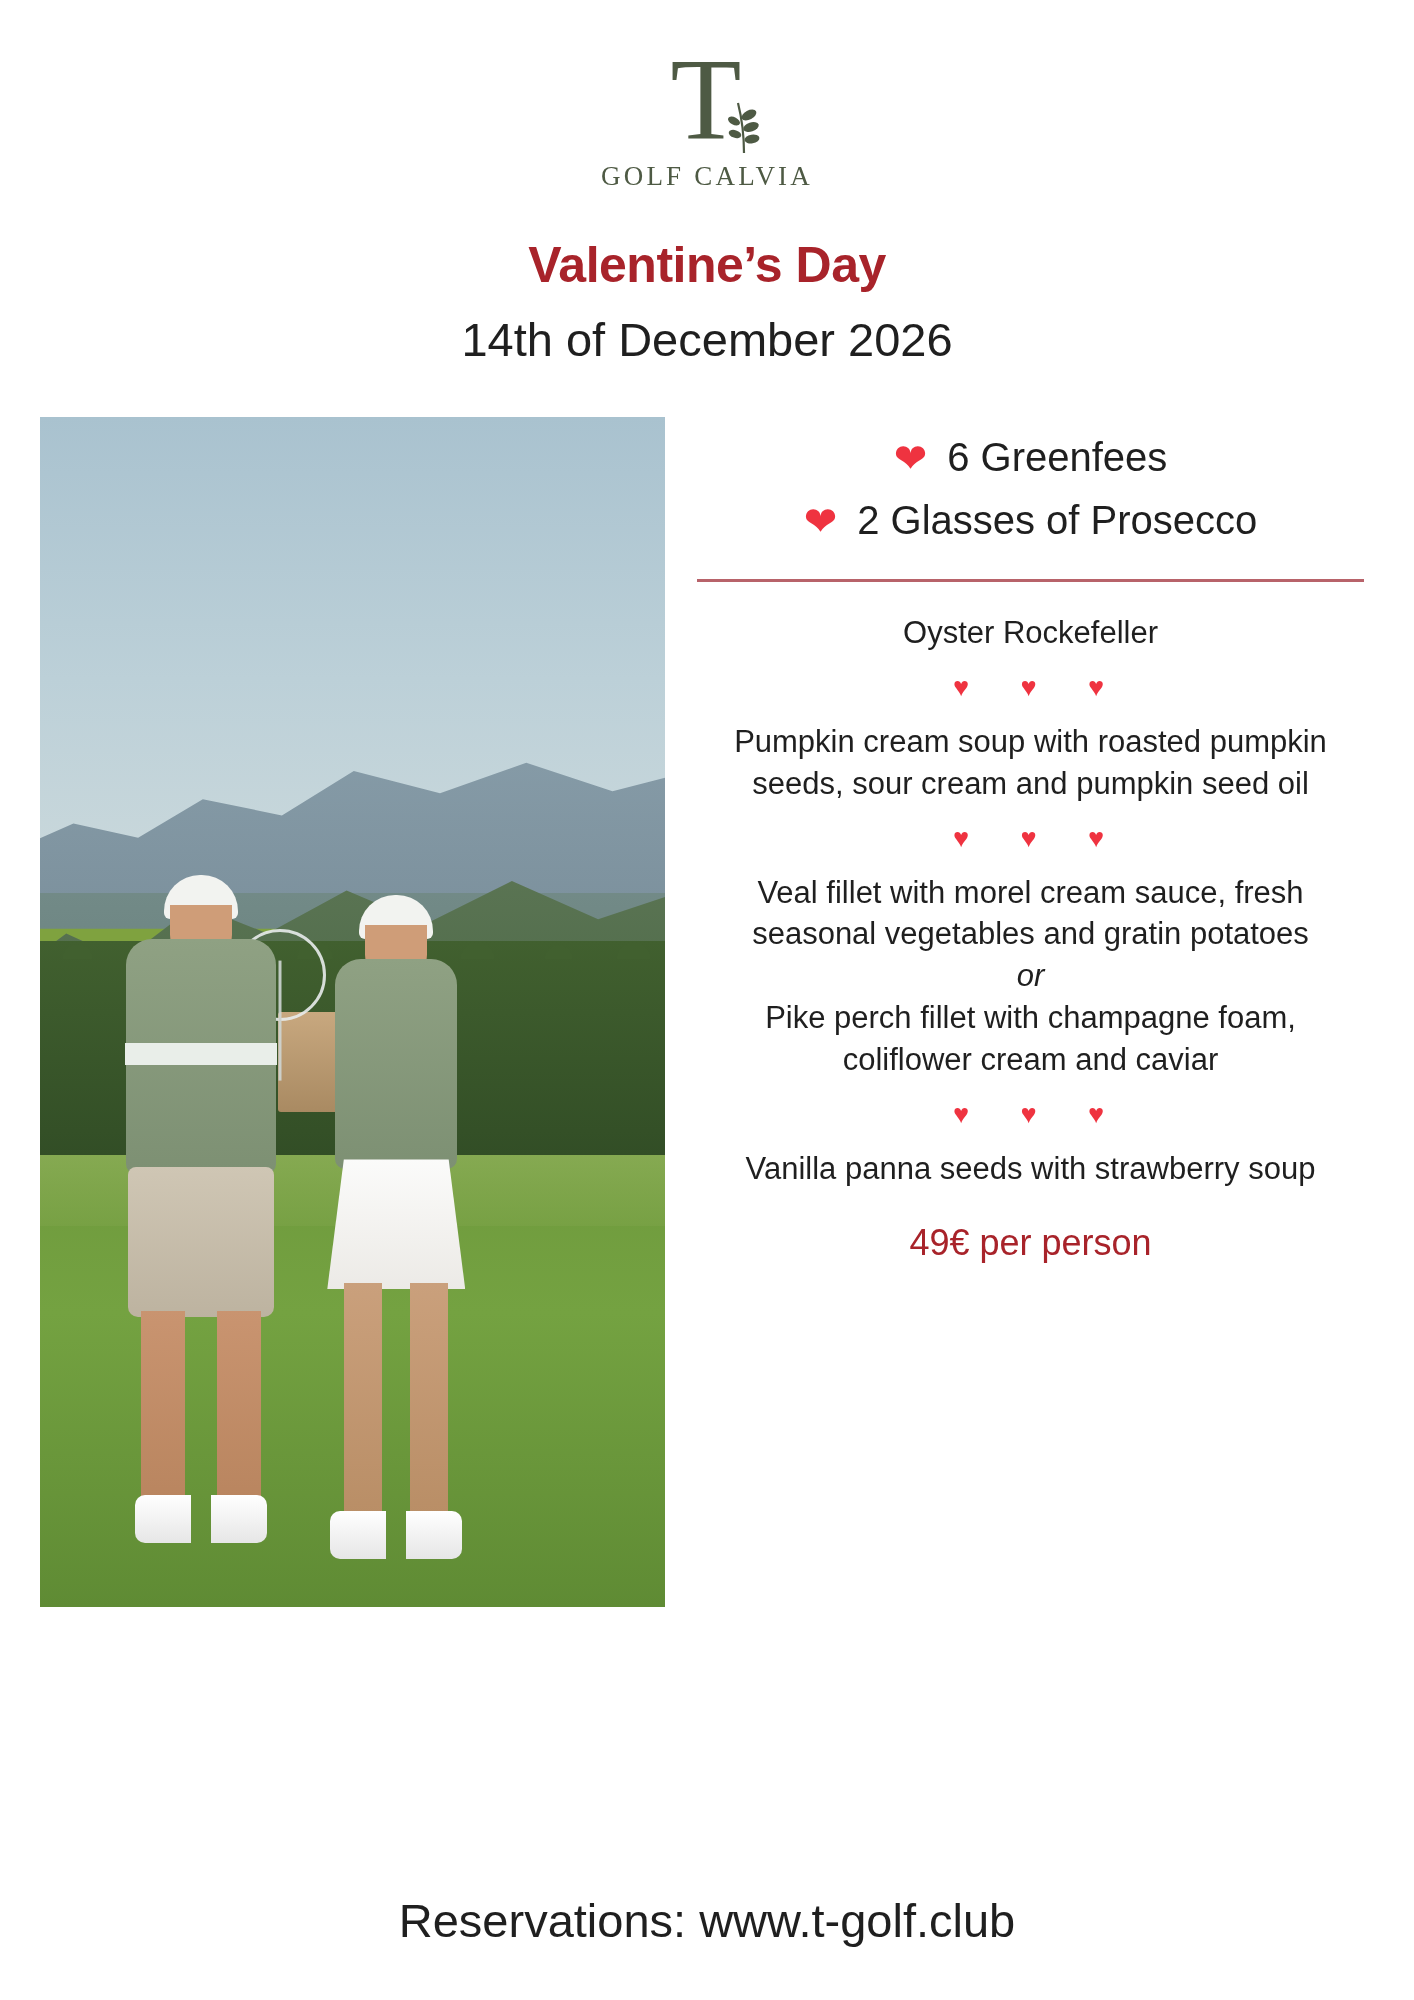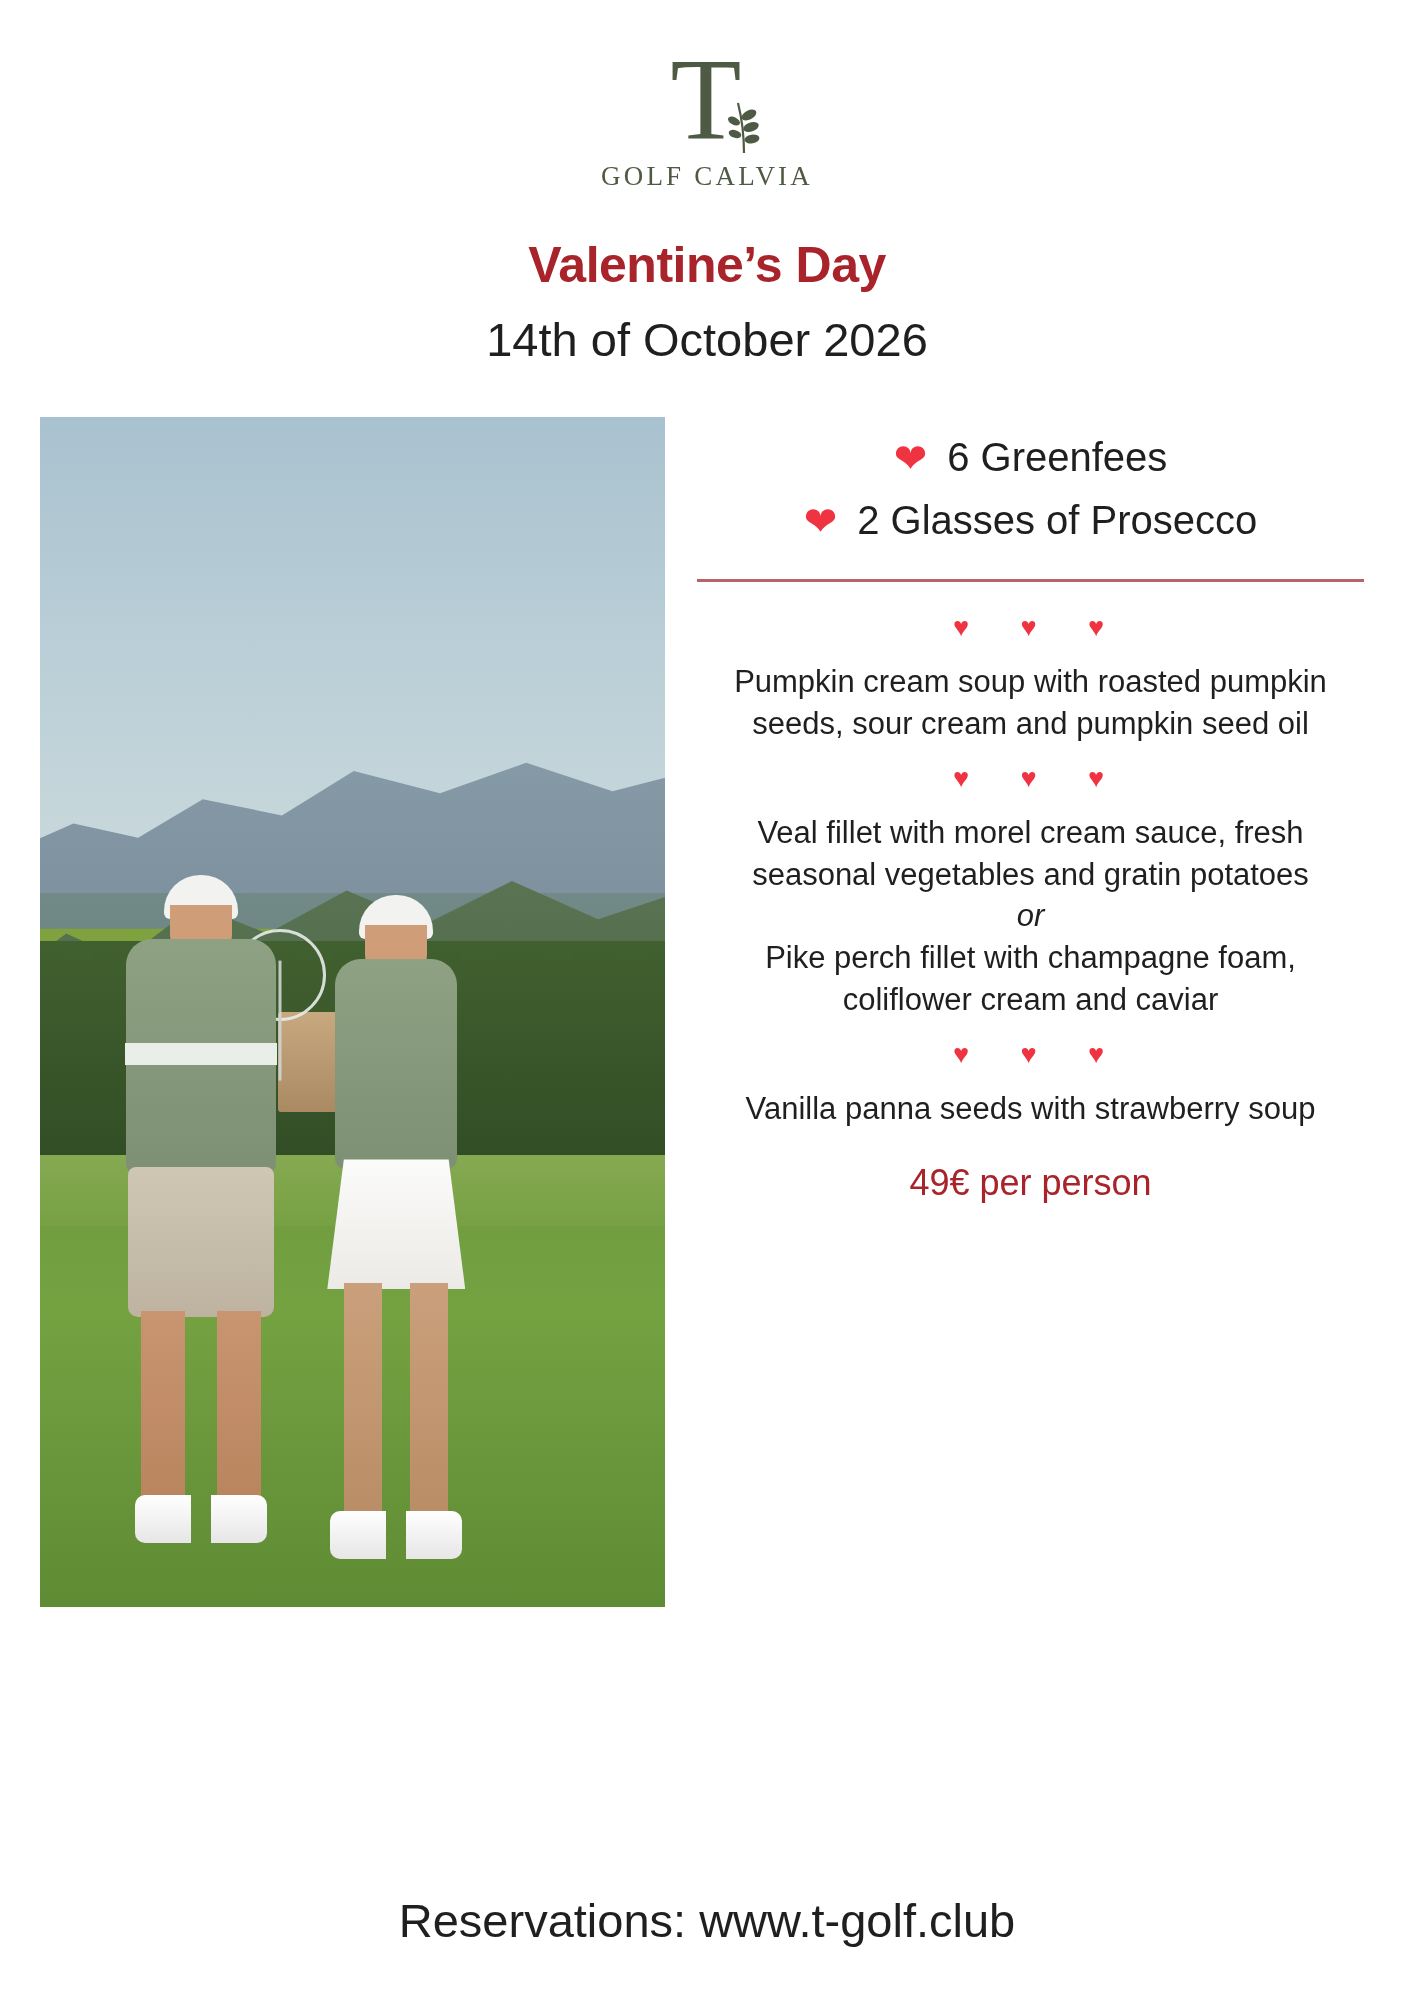--- a/index.html
+++ b/index.html
@@ -283,21 +283,21 @@
       <ellipse cx="27" cy="26" rx="8" ry="4.6" fill="#4e5a44" transform="rotate(-18 27 26)"></ellipse>
       <ellipse cx="28" cy="38" rx="7.5" ry="4.4" fill="#4e5a44" transform="rotate(-10 28 38)"></ellipse>
       <ellipse cx="10" cy="20" rx="6.5" ry="3.8" fill="#4e5a44" transform="rotate(28 10 20)"></ellipse>
       <ellipse cx="11" cy="33" rx="6.5" ry="3.8" fill="#4e5a44" transform="rotate(18 11 33)"></ellipse>
     </svg>
   </div>
   <div class="logo-name">GOLF CALVIA</div>
 </div>
 
 <div class="title">Valentine’s Day</div>
-<div class="subtitle">14th of October 2026</div>
+<div class="subtitle">14th of December 2026</div>
 
 <div class="main">
 
   <div class="photo-col">
     <div class="photo">
       <div class="sky"></div>
       <div class="mountain-far"></div>
       <div class="mountain-near"></div>
       <div class="treeline"></div>
       <div class="tower"></div>
@@ -334,20 +334,21 @@
     </div>
     <div class="perk">
       <span class="heart">❤</span>
       <span>2 Glasses of Prosecco</span>
     </div>
 
 
     <div class="divider"></div>
 
 
+    <div class="course">Oyster Rockefeller</div>
     <div class="hearts-sep">♥  ♥  ♥</div>
 
     <div class="course">Pumpkin cream soup with roasted pumpkin seeds, sour cream and pumpkin seed oil</div>
     <div class="hearts-sep">♥  ♥  ♥</div>
 
     <div class="course">
       <span>Veal fillet with morel cream sauce, fresh seasonal vegetables and gratin potatoes</span>
       <span class="or">or</span>
       <span>Pike perch fillet with champagne foam, coliflower cream and caviar</span>
     </div>

